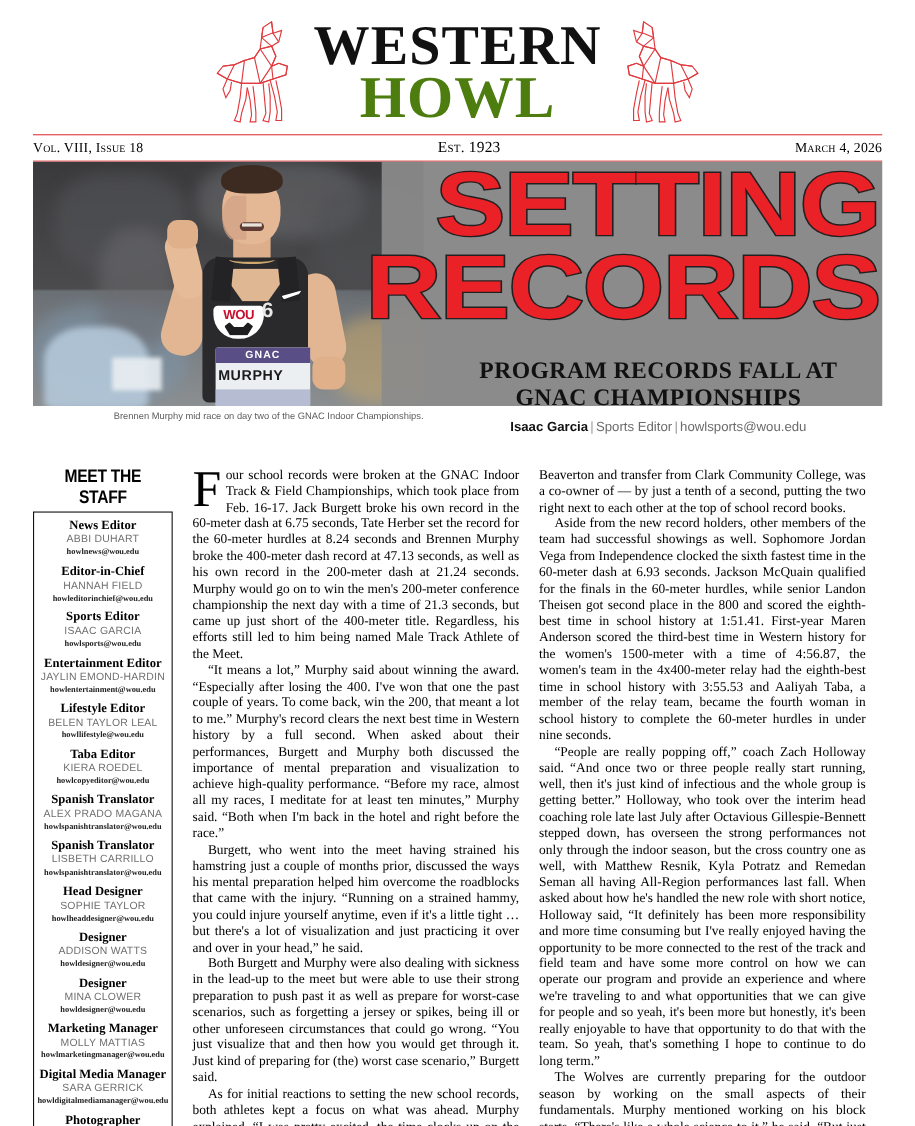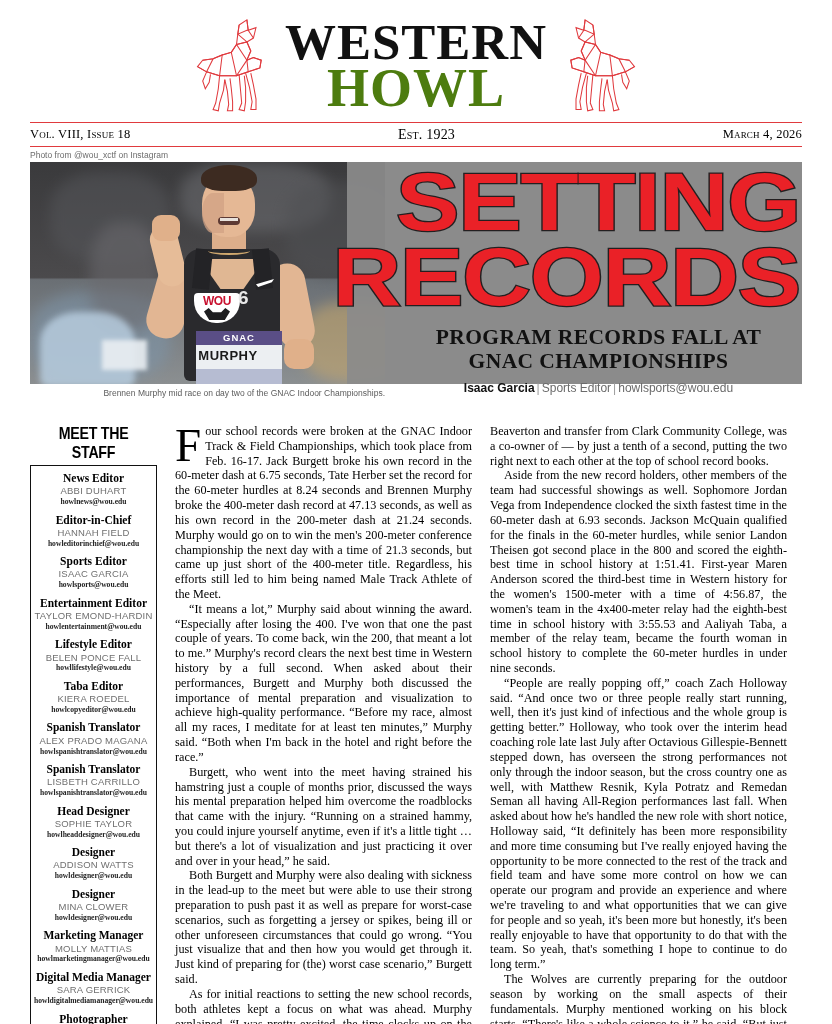--- a/index.html
+++ b/index.html
@@ -364,21 +364,20 @@
       </g>
     </svg>
   </div>
 
   <div class="volbar">
     <span>Vol. VIII, Issue 18</span>
     <span class="center">Est. 1923</span>
     <span>March 4, 2026</span>
   </div>
 
-  <div class="photo-credit">Photo from @wou_xctf on Instagram</div>
 
   <div class="hero">
     <div class="photo">
       <div class="bg-blob b1"></div>
         <div class="bg-blob b2"></div>
         <div class="bg-blob b3"></div>
       <div class="bg-blob b4"></div>
         <div class="bg-blob b5"></div>
         <div class="bg-blob b6"></div>
       <div class="rival"></div>
@@ -448,26 +447,26 @@
           <div class="staff-name">HANNAH FIELD</div>
           <div class="staff-email">howleditorinchief@wou.edu</div>
         </div>
         <div class="staff-entry">
           <div class="staff-role">Sports Editor</div>
           <div class="staff-name">ISAAC GARCIA</div>
           <div class="staff-email">howlsports@wou.edu</div>
         </div>
         <div class="staff-entry">
           <div class="staff-role">Entertainment Editor</div>
-          <div class="staff-name">TAYLOR EMOND-HARDIN</div>
+          <div class="staff-name">JAYLIN EMOND-HARDIN</div>
           <div class="staff-email">howlentertainment@wou.edu</div>
         </div>
         <div class="staff-entry">
           <div class="staff-role">Lifestyle Editor</div>
-          <div class="staff-name">BELEN PONCE FALL</div>
+          <div class="staff-name">BELEN TAYLOR LEAL</div>
           <div class="staff-email">howllifestyle@wou.edu</div>
         </div>
         <div class="staff-entry">
           <div class="staff-role">Taba Editor</div>
           <div class="staff-name">KIERA ROEDEL</div>
           <div class="staff-email">howlcopyeditor@wou.edu</div>
         </div>
         <div class="staff-entry">
           <div class="staff-role">Spanish Translator</div>
           <div class="staff-name">ALEX PRADO MAGANA</div>

